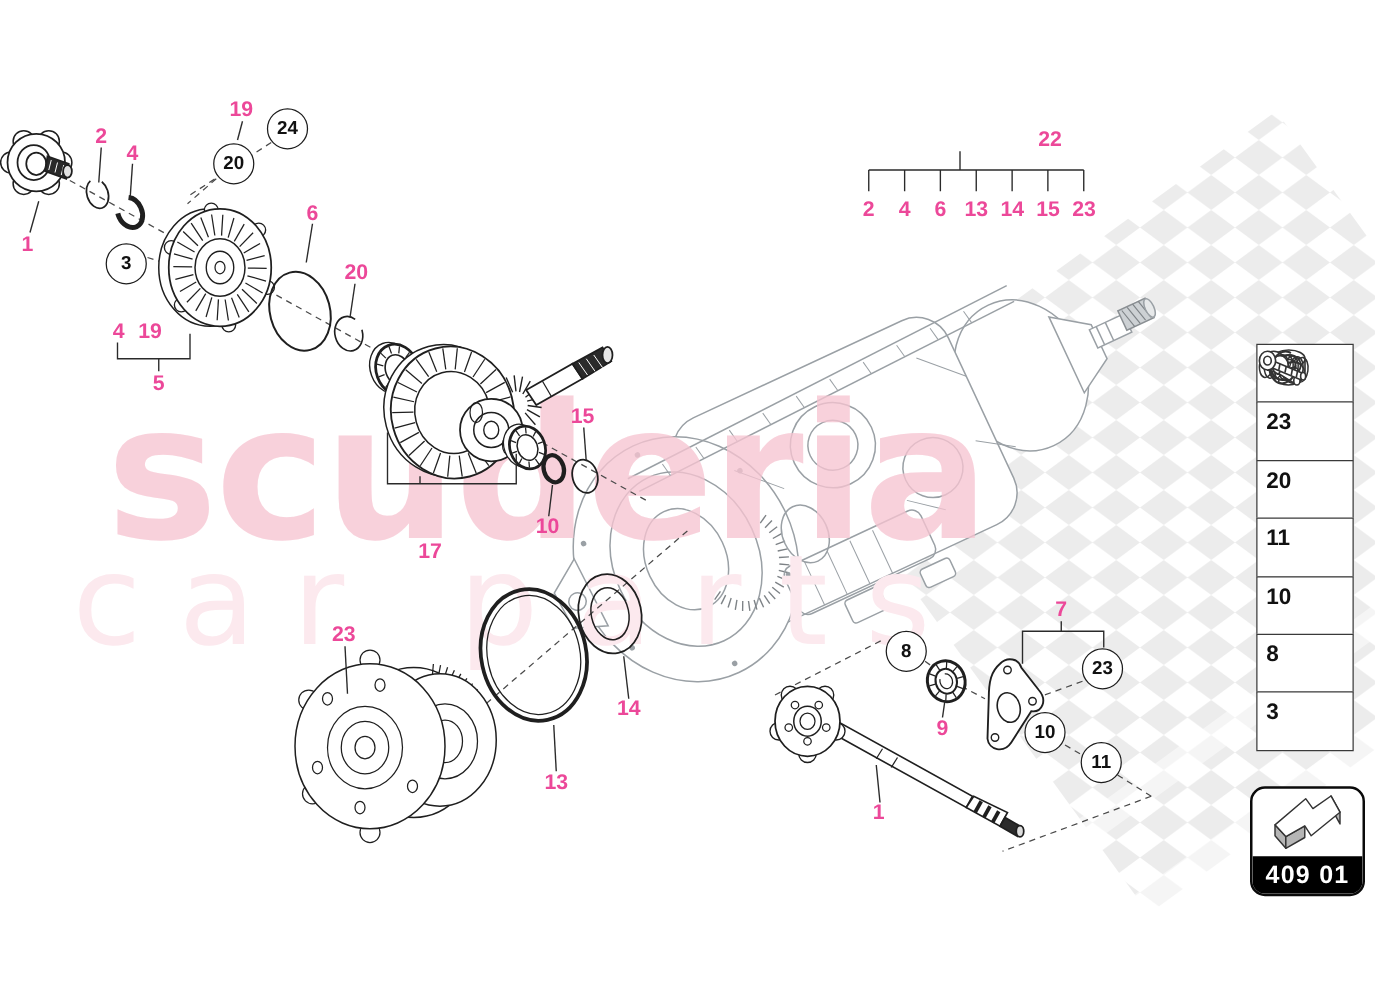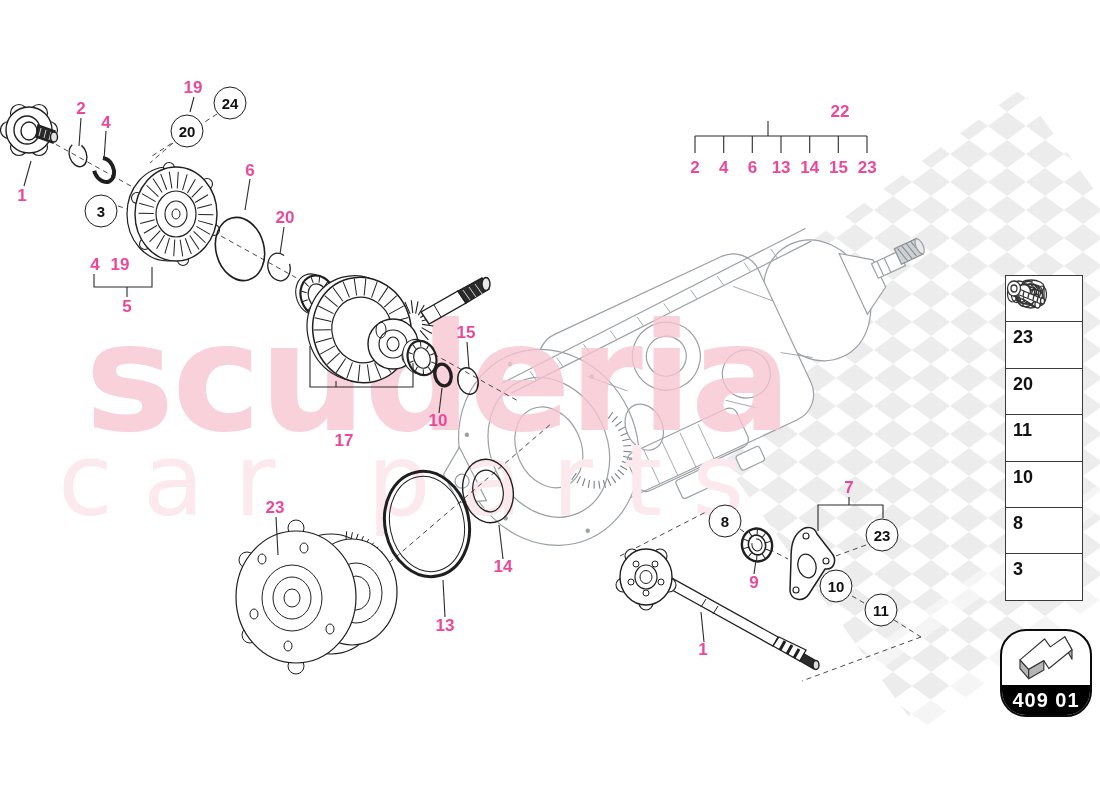--- a/index.html
+++ b/index.html
@@ -19,21 +19,21 @@
         font-weight:bold;font-size:15px;color:#111;pointer-events:auto;}
   
   #legend{position:absolute;left:1005px;top:275px;width:78px;}
   .lrow{box-sizing:border-box;width:78px;height:48px;background:#fff;border:1.6px solid #3a3a3a;
         margin-top:-1.6px;display:flex;align-items:center;padding:0 4px 0 7px;}
   .lrow:first-child{margin-top:0;}
   .lrow .num{font-weight:bold;font-size:18px;color:#111;align-self:flex-start;margin-top:5px;}
   .lrow .ic{flex:1;display:flex;justify-content:flex-end;align-items:center;}
   
   .badge{position:absolute;left:1000px;top:629px;width:92px;height:88px;box-sizing:border-box;
-         border:2.5px solid #0a0a0a;border-radius:26px;background:#fff;overflow:hidden;
+         border:2.5px solid #0a0a0a;border-radius:12px;background:#fff;overflow:hidden;
          display:flex;flex-direction:column;}
   .badge-arrow{flex:1;display:flex;align-items:center;justify-content:center;}
   .badge-code{height:30px;background:#000;color:#fff;font-weight:bold;font-size:20px;
               display:flex;align-items:center;justify-content:center;letter-spacing:1px;}
 </style>
 </head>
 <body>
 
 <div class="canvas">
 

